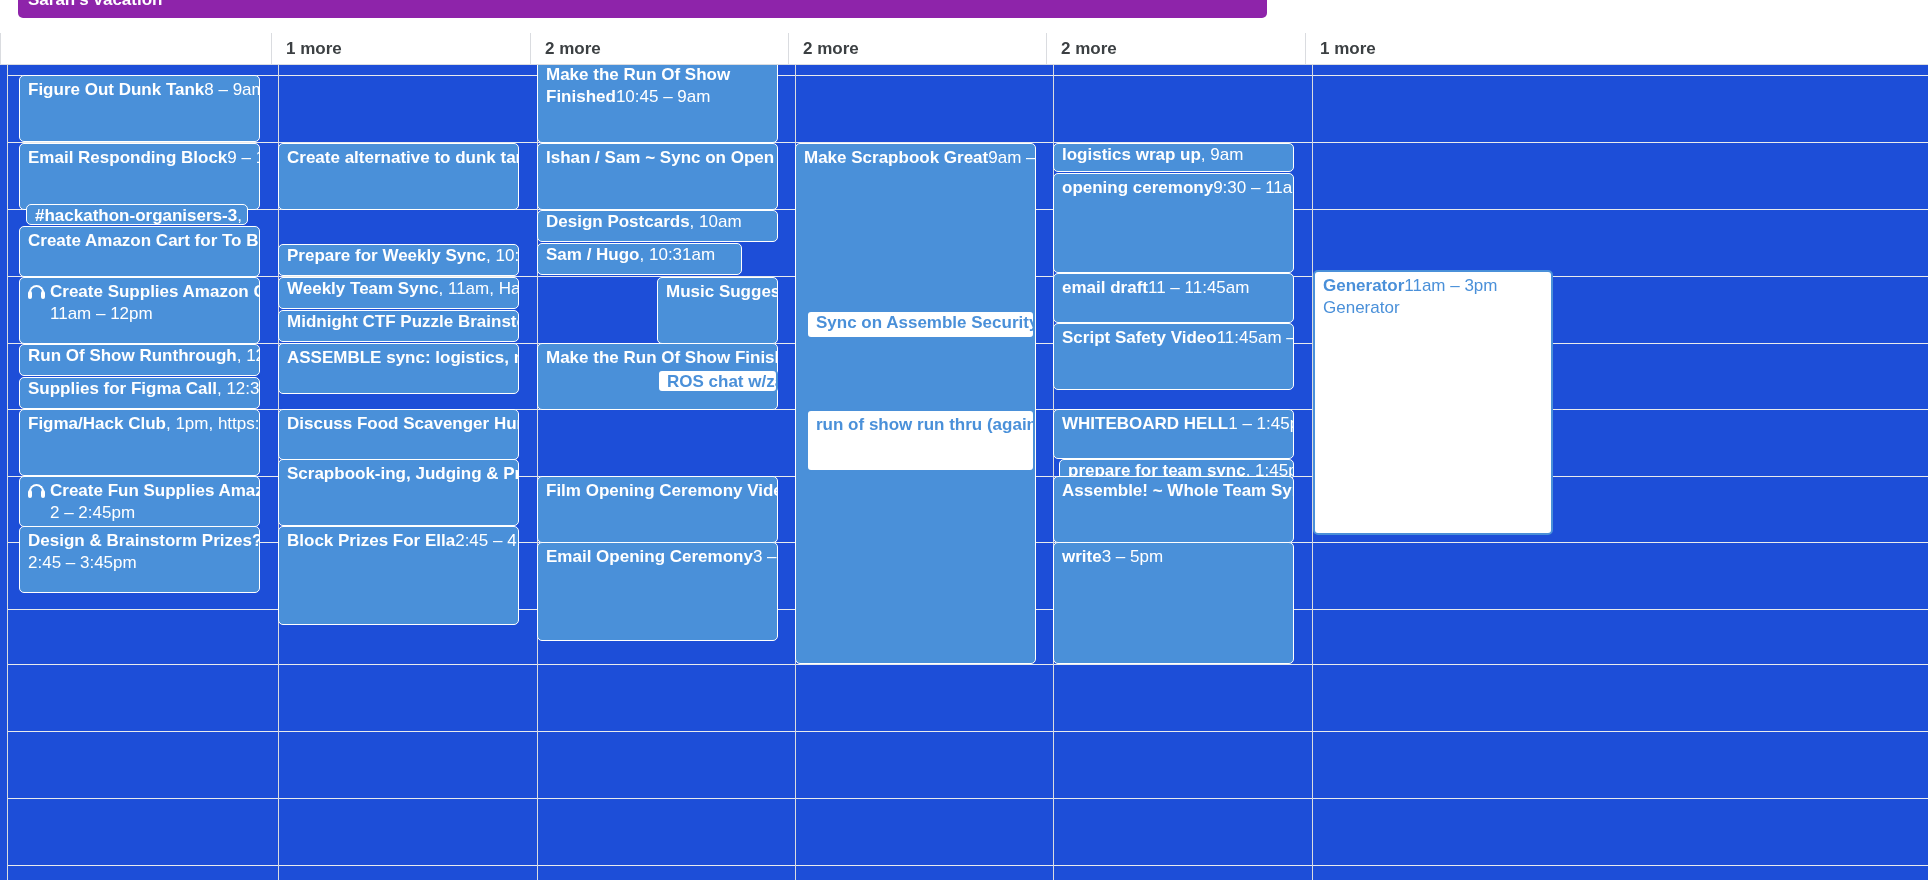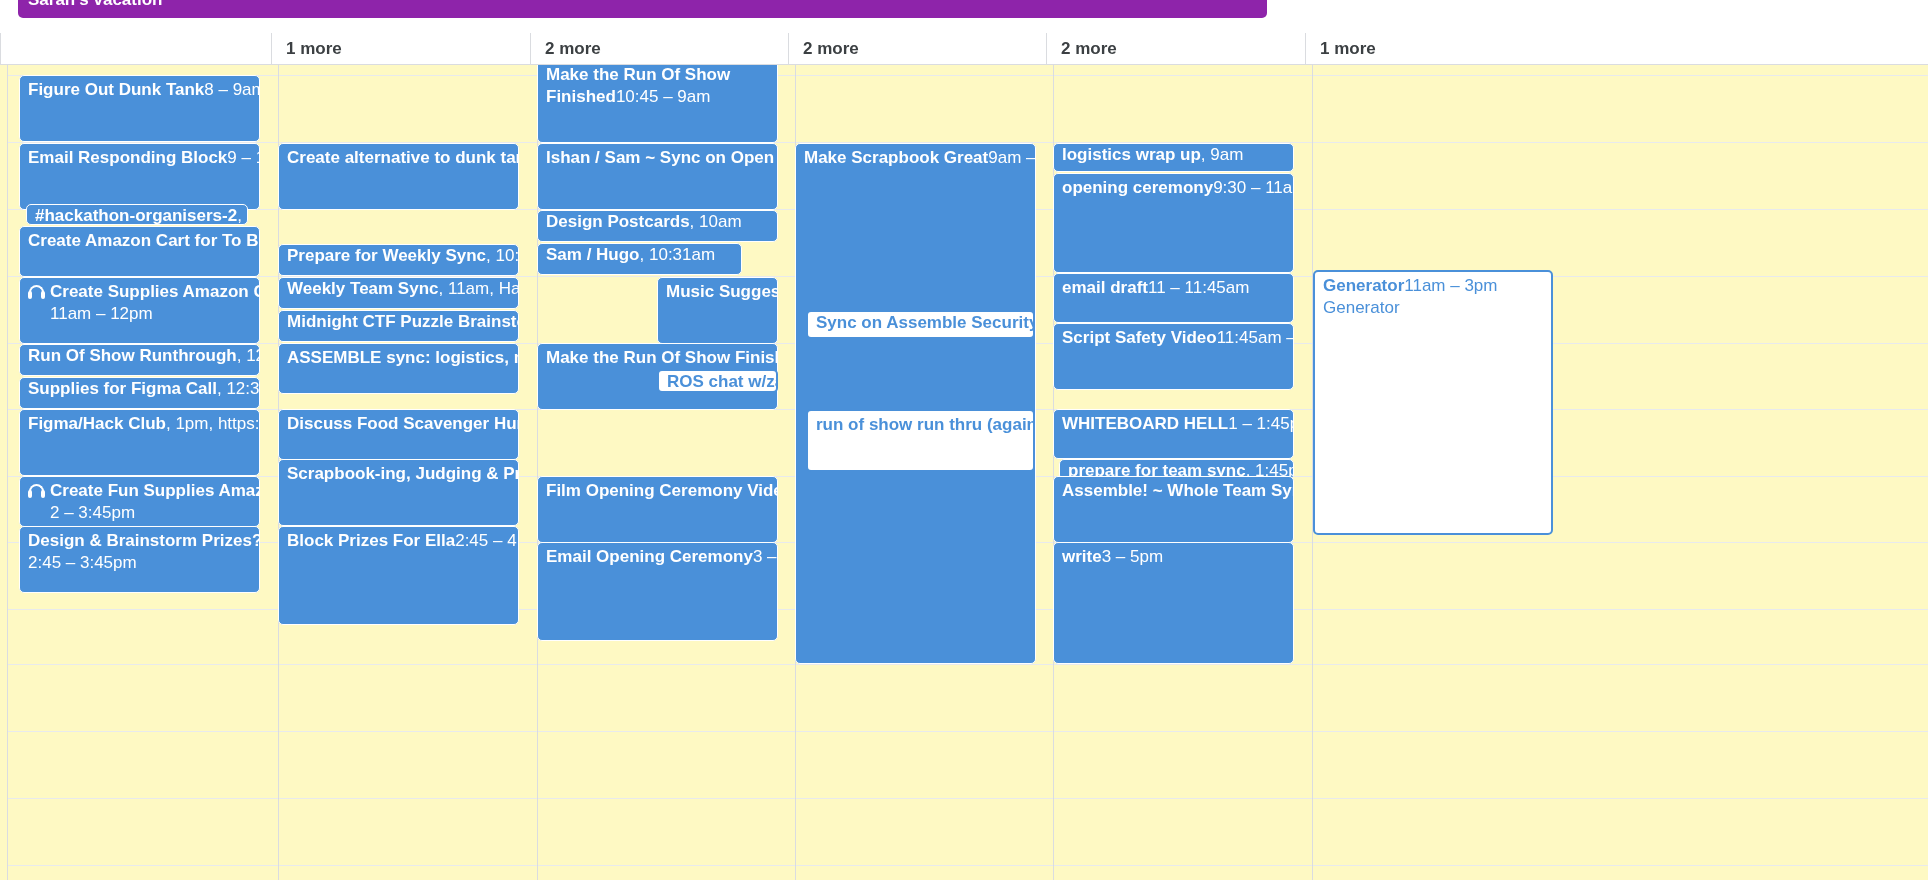--- a/index.html
+++ b/index.html
@@ -6,21 +6,21 @@
     margin: 0;
     padding: 0;
     background: #ffffff;
     font-family: "Liberation Sans", sans-serif;
   }
   #app {
     position: relative;
     width: 1928px;
     height: 880px;
     overflow: hidden;
-    background: #fef9c3;
+    background: #1d4ed8;
   }
 
   
   .allday-band {
     position: absolute;
     left: 0; top: 0;
     width: 1928px;
     height: 33px;
     background: #ffffff;
     z-index: 6;
@@ -205,27 +205,27 @@
         <div class="vline" style="left: 0px;"></div>
         <div class="vline" style="left: 271px;"></div>
         <div class="vline" style="left: 530px;"></div>
         <div class="vline" style="left: 788px;"></div>
         <div class="vline" style="left: 1046px;"></div>
         <div class="vline" style="left: 1305px;"></div>
       </div>
     <div id="events">
         <div class="ev filled" style="left: 12px; top: 10px; width: 241px; height: 67px;"><span class="ttl">Figure Out Dunk Tank</span><span class="tm">8 – 9am</span></div>
         <div class="ev filled" style="left: 12px; top: 78px; width: 241px; height: 67px;"><span class="ttl">Email Responding Block</span><span class="tm">9 – 10am</span></div>
-        <div class="ev filled chip inline" style="left: 19px; top: 139px; width: 222px; height: 21px;"><span class="ttl">#hackathon-organisers-2</span><span class="tm">10am</span></div>
+        <div class="ev filled chip inline" style="left: 19px; top: 139px; width: 222px; height: 21px;"><span class="ttl">#hackathon-organisers-3</span><span class="tm">10am</span></div>
         <div class="ev filled" style="left: 12px; top: 161px; width: 241px; height: 51px;"><span class="ttl">Create Amazon Cart for To Buy List</span></div>
         <div class="ev filled indent" style="left: 12px; top: 212px; width: 241px; height: 67px;"><span class="ttl"><span class="hp"></span>Create Supplies Amazon Cart</span><span class="tm">11am – 12pm</span></div>
         <div class="ev filled chip inline" style="left: 12px; top: 279px; width: 241px; height: 32px;"><span class="ttl">Run Of Show Runthrough</span><span class="tm">12pm</span></div>
         <div class="ev filled chip inline" style="left: 12px; top: 312px; width: 241px; height: 32px;"><span class="ttl">Supplies for Figma Call</span><span class="tm">12:30pm</span></div>
         <div class="ev filled inline" style="left: 12px; top: 344px; width: 241px; height: 67px;"><span class="ttl">Figma/Hack Club</span><span class="tm">1pm, https://figma.zoom.us/j/9</span></div>
-        <div class="ev filled indent" style="left: 12px; top: 411px; width: 241px; height: 51px;"><span class="ttl"><span class="hp"></span>Create Fun Supplies Amazon Cart</span><span class="tm">2 – 3:45pm</span></div>
+        <div class="ev filled indent" style="left: 12px; top: 411px; width: 241px; height: 51px;"><span class="ttl"><span class="hp"></span>Create Fun Supplies Amazon Cart</span><span class="tm">2 – 2:45pm</span></div>
         <div class="ev filled" style="left: 12px; top: 461px; width: 241px; height: 67px;"><span class="ttl">Design &amp; Brainstorm Prizes??</span><span class="tm">2:45 – 3:45pm</span></div>
         <div class="ev filled" style="left: 271px; top: 78px; width: 241px; height: 67px;"><span class="ttl">Create alternative to dunk tank</span></div>
         <div class="ev filled chip inline" style="left: 271px; top: 179px; width: 241px; height: 32px;"><span class="ttl">Prepare for Weekly Sync</span><span class="tm">10:30</span></div>
         <div class="ev filled chip inline" style="left: 271px; top: 212px; width: 241px; height: 32px;"><span class="ttl">Weekly Team Sync</span><span class="tm">11am, Hack</span></div>
         <div class="ev filled chip inline" style="left: 271px; top: 245px; width: 241px; height: 32px;"><span class="ttl">Midnight CTF Puzzle Brainstorm</span></div>
         <div class="ev filled" style="left: 271px; top: 278px; width: 241px; height: 51px;"><span class="ttl">ASSEMBLE sync: logistics, magic</span></div>
         <div class="ev filled" style="left: 271px; top: 344px; width: 241px; height: 51px;"><span class="ttl">Discuss Food Scavenger Hunt L</span></div>
         <div class="ev filled" style="left: 271px; top: 394px; width: 241px; height: 67px;"><span class="ttl">Scrapbook-ing, Judging &amp; Printi</span></div>
         <div class="ev filled" style="left: 271px; top: 461px; width: 241px; height: 99px;"><span class="ttl">Block Prizes For Ella</span><span class="tm">2:45 – 4:15pm</span></div>
         <div class="ev filled" style="left: 530px; top: -5px; width: 241px; height: 83px;"><span class="ttl wrap">Make the Run Of Show Finished</span><span class="tm">10:45 – 9am</span></div>

